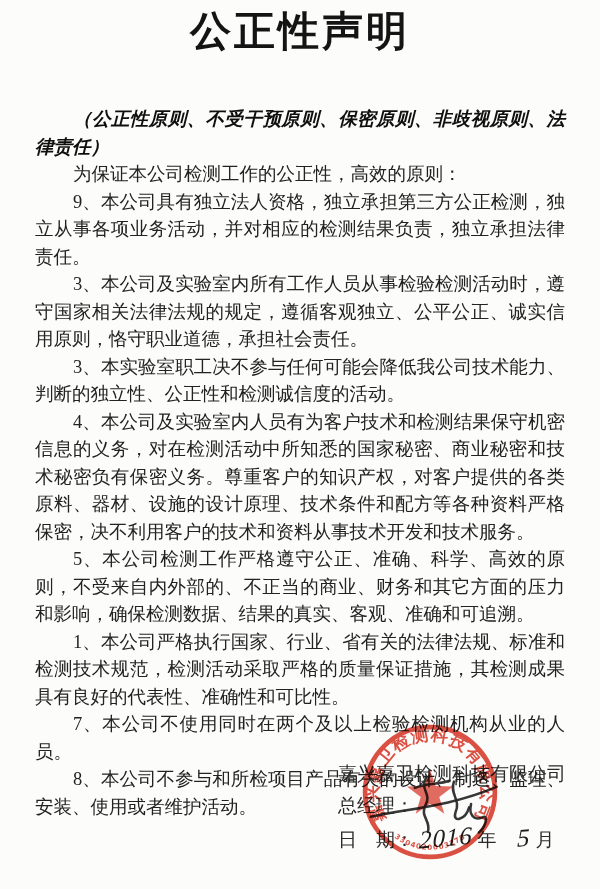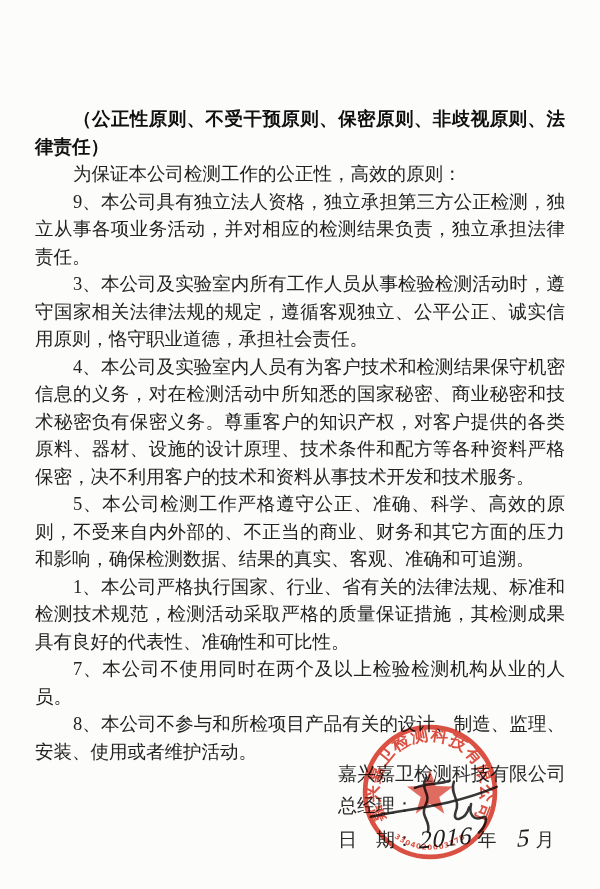--- a/index.html
+++ b/index.html
@@ -14,21 +14,21 @@
     position:absolute; top:4px; left:0; width:100%;
     text-align:center; font-size:41px; font-weight:bold;
     letter-spacing:3px; color:#141414;
   }
   .body-text {
     position:absolute; top:106px; left:35px; width:530px;
     font-size:18.5px; line-height:27.5px;
     text-align:justify; color:#222;
   }
   .body-text p { text-indent:38px; }
-  .principles { font-weight:bold; color:#0f0f0f; }
+  .principles { font-weight:bold; color:#0f0f0f;font-style:italic; }
   
   .sig-block { position:absolute; left:338px; top:758px; width:250px; font-size:19px; color:#2a2a2a; }
   .sig-row { position:relative; height:32px; line-height:32px; white-space:nowrap; }
   .hand {
     display:inline-block; font-style:italic; font-size:25px;
     transform:rotate(-5deg) skewX(-6deg);
     color:#1d1d1d; letter-spacing:1px;
   }
   .hand-month { margin-left:16px; }
   .signature-svg {
@@ -40,26 +40,28 @@
   .stamp {
     position:absolute; left:359px; top:721px; width:142px; height:142px;
     opacity:.88; mix-blend-mode:multiply;
   }
 </style>
 </head>
 <body>
 
 <div class="page">
 
+  <h1 class="doc-title">公正性声明</h1>
 
   <div class="body-text">
     <p class="principles">（公正性原则、不受干预原则、保密原则、非歧视原则、法律责任）</p>
     <p>为保证本公司检测工作的公正性，高效的原则：</p>
     <p>9、本公司具有独立法人资格，独立承担第三方公正检测，独立从事各项业务活动，并对相应的检测结果负责，独立承担法律责任。</p>
     <p>3、本公司及实验室内所有工作人员从事检验检测活动时，遵守国家相关法律法规的规定，遵循客观独立、公平公正、诚实信用原则，恪守职业道德，承担社会责任。</p>
+    <p>3、本实验室职工决不参与任何可能会降低我公司技术能力、判断的独立性、公正性和检测诚信度的活动。</p>
     <p>4、本公司及实验室内人员有为客户技术和检测结果保守机密信息的义务，对在检测活动中所知悉的国家秘密、商业秘密和技术秘密负有保密义务。尊重客户的知识产权，对客户提供的各类原料、器材、设施的设计原理、技术条件和配方等各种资料严格保密，决不利用客户的技术和资料从事技术开发和技术服务。</p>
     <p>5、本公司检测工作严格遵守公正、准确、科学、高效的原则，不受来自内外部的、不正当的商业、财务和其它方面的压力和影响，确保检测数据、结果的真实、客观、准确和可追溯。</p>
     <p>1、本公司严格执行国家、行业、省有关的法律法规、标准和检测技术规范，检测活动采取严格的质量保证措施，其检测成果具有良好的代表性、准确性和可比性。</p>
     <p>7、本公司不使用同时在两个及以上检验检测机构从业的人员。</p>
     <p>8、本公司不参与和所检项目产品有关的设计、制造、监理、安装、使用或者维护活动。</p>
   </div>
 
   <div class="sig-block">
     <div class="sig-row">嘉兴嘉卫检测科技有限公司</div>
     <div class="sig-row">

